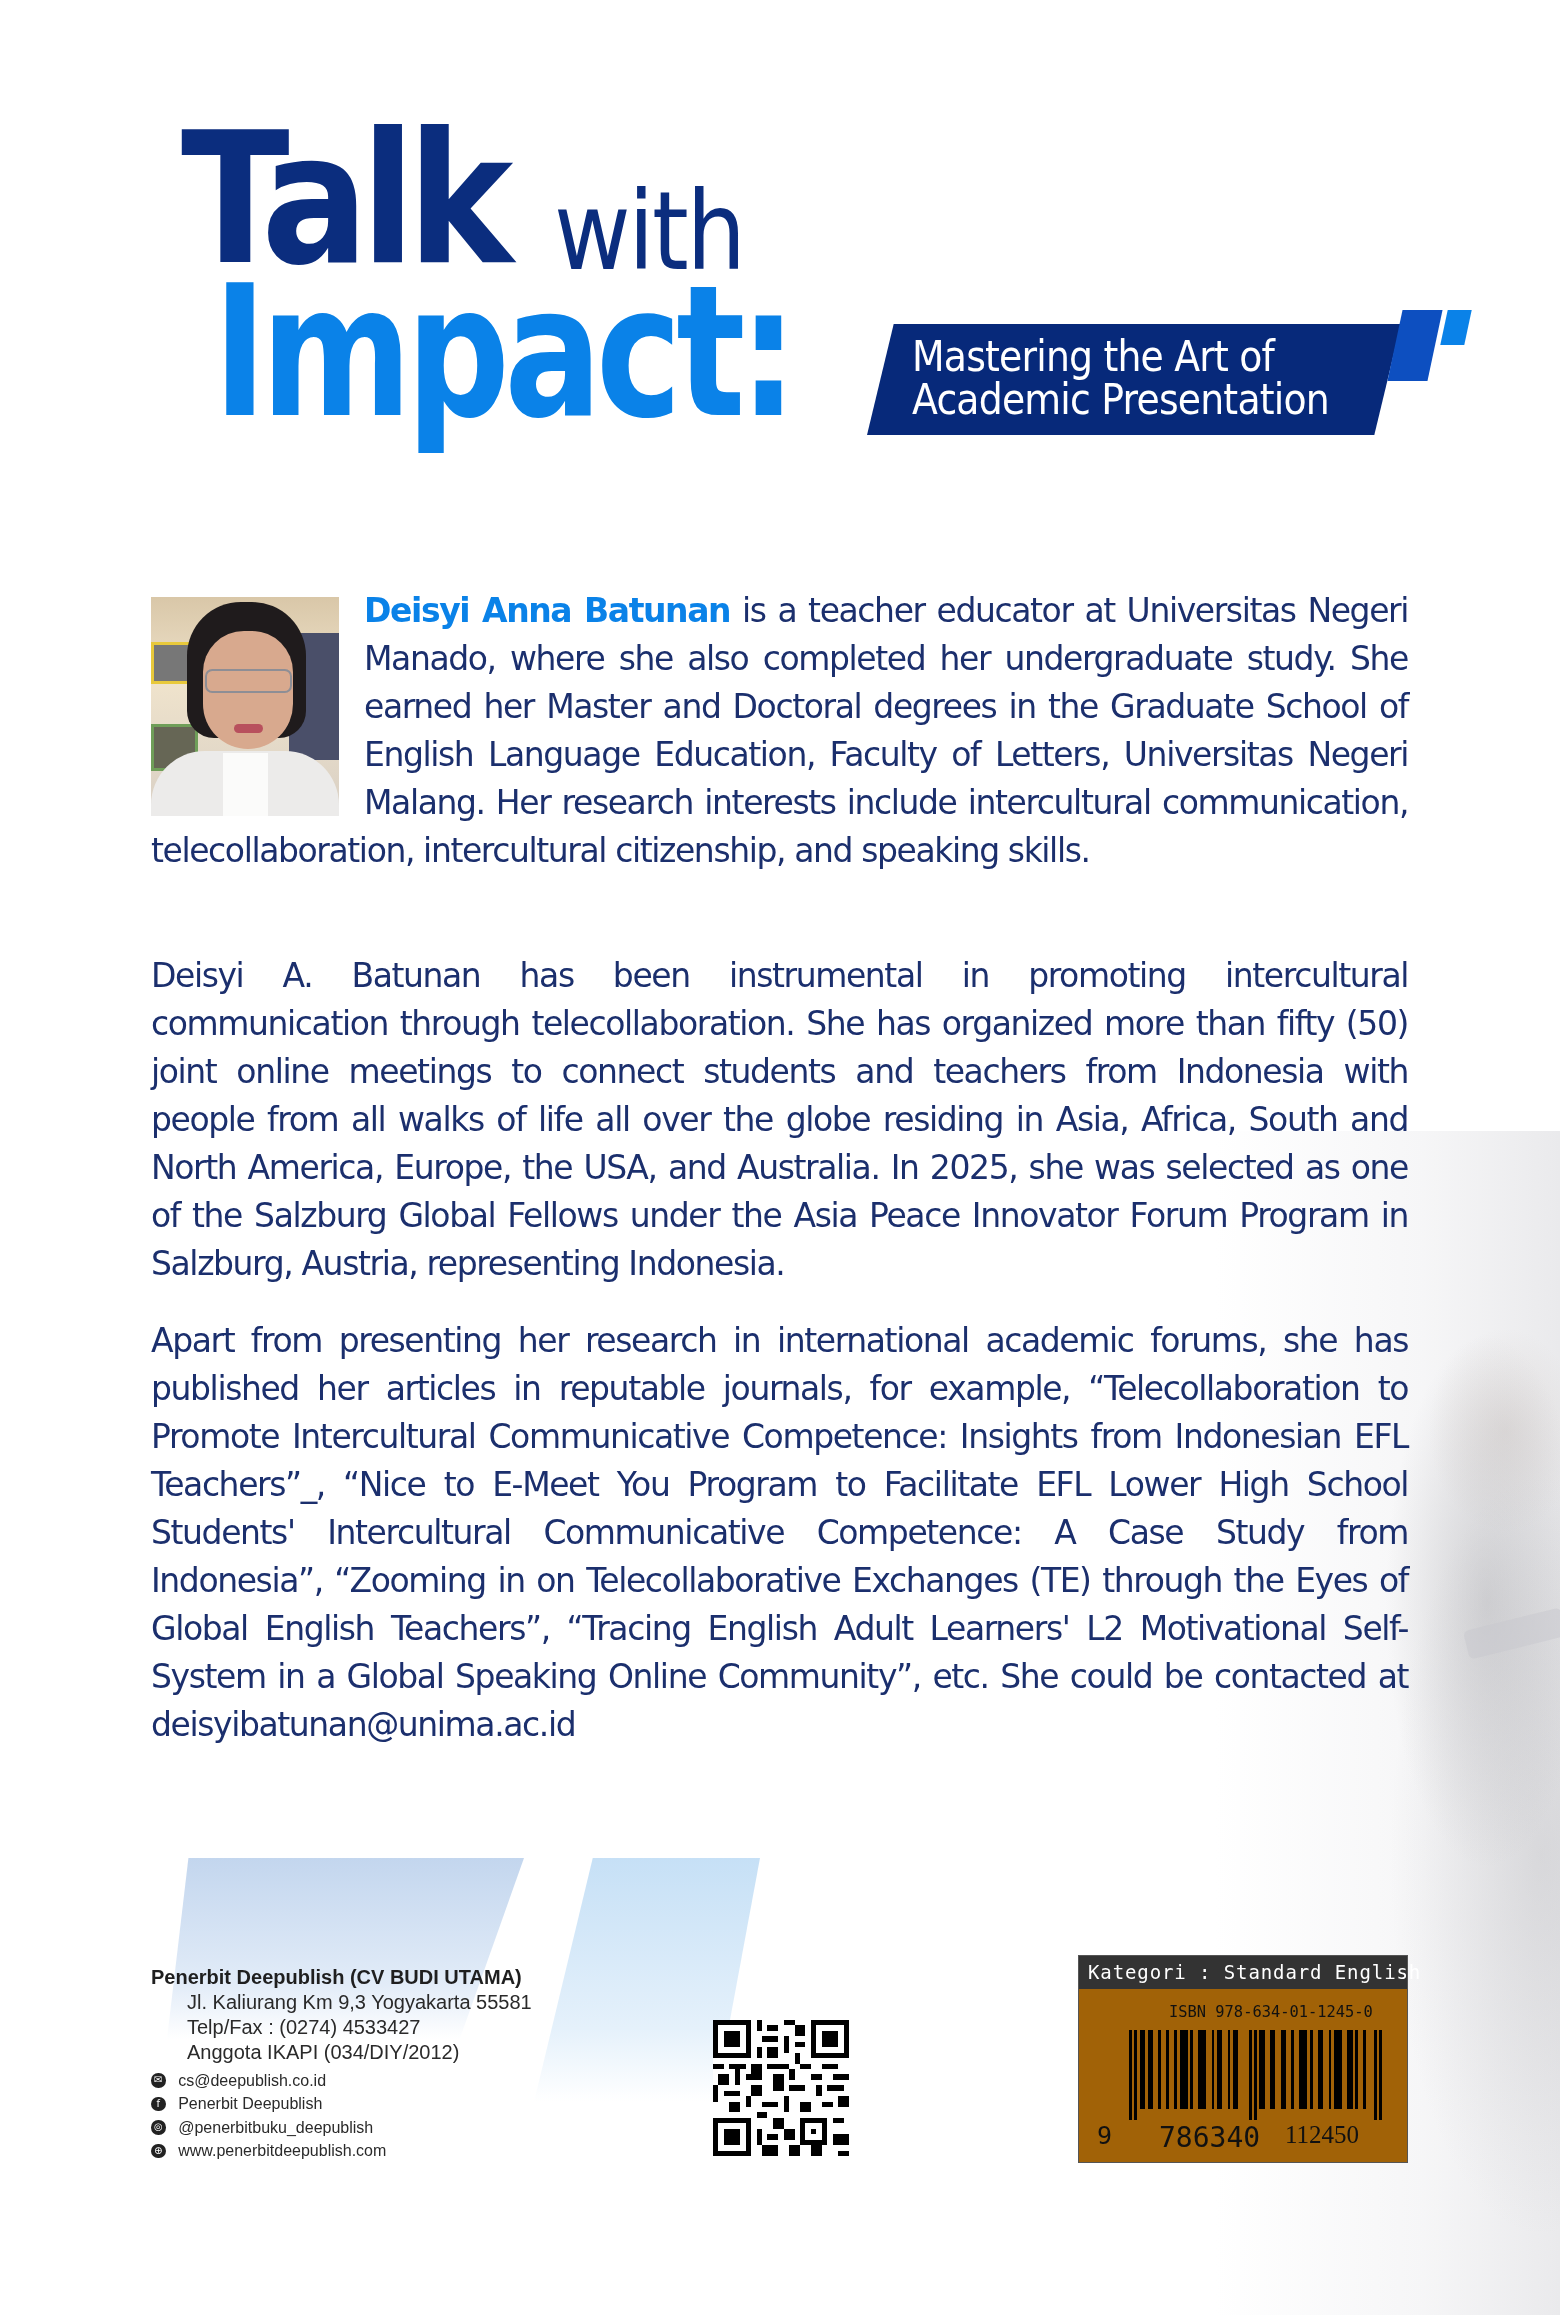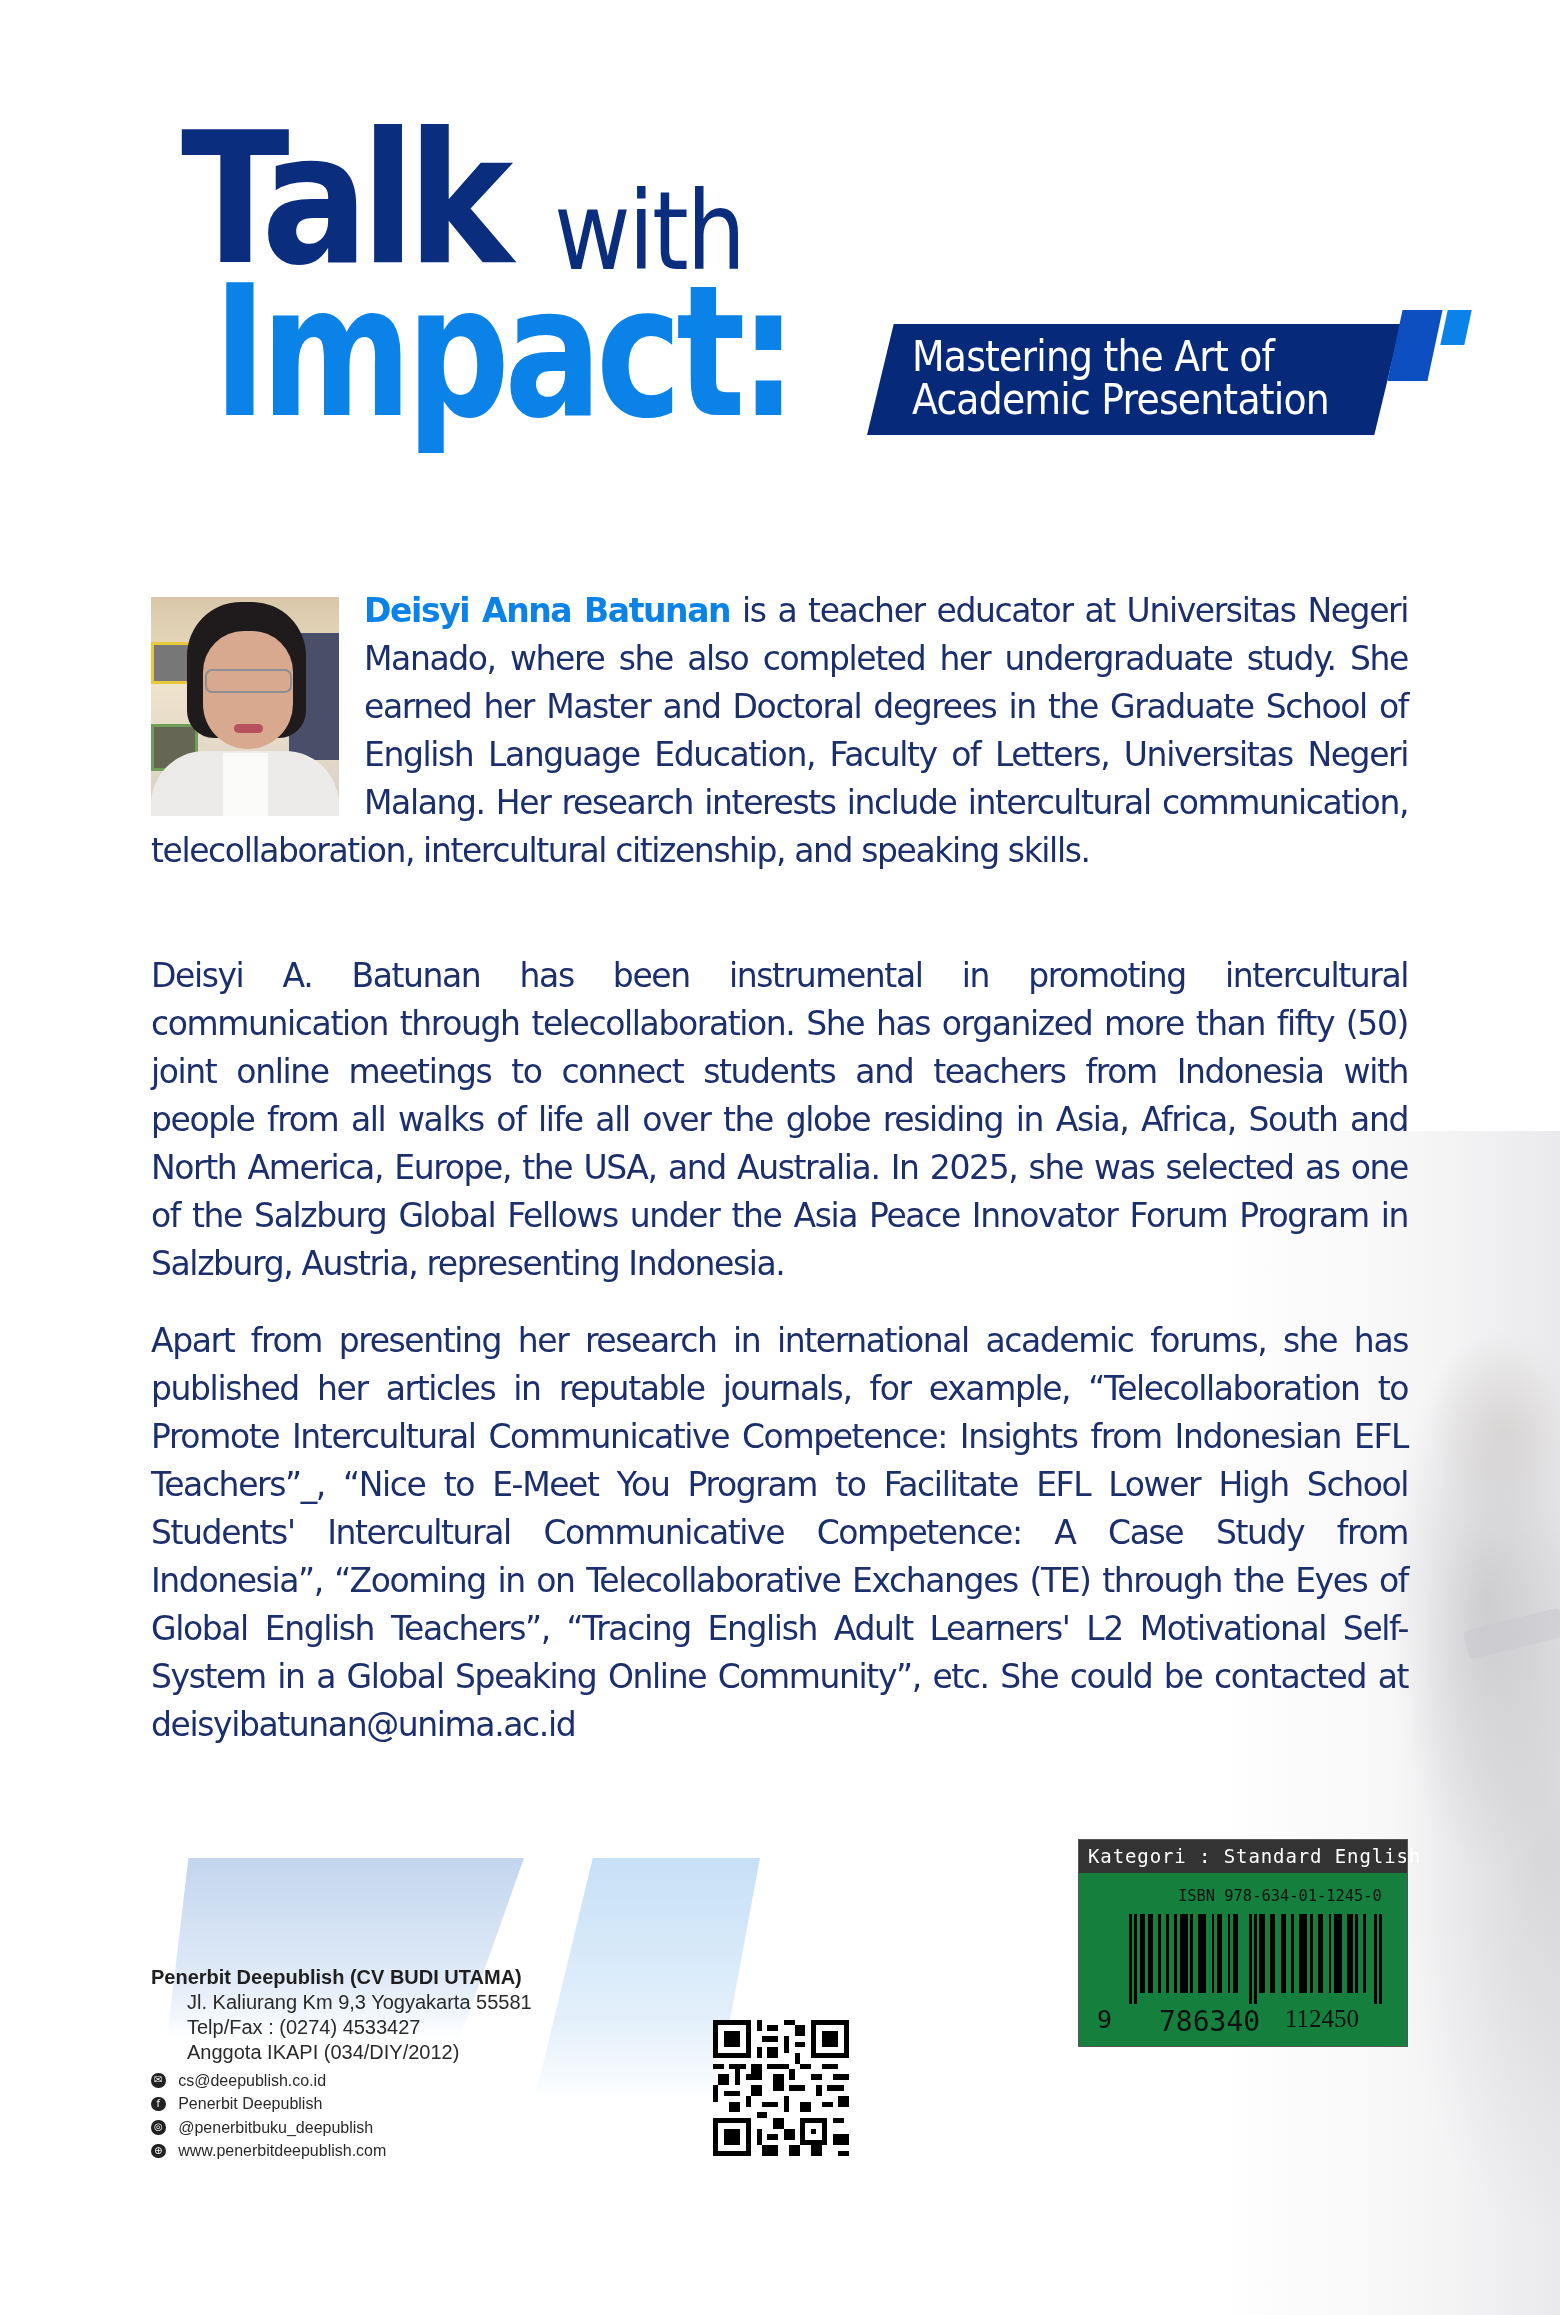--- a/index.html
+++ b/index.html
@@ -108,31 +108,31 @@
   .publisher .line { font-size: 20px; line-height: 25px; color: #2a2a2a; margin-left: 36px; }
   .publisher .contact { display: flex; align-items: center; font-size: 16px; line-height: 23.5px; color: #2a2a2a; }
   .publisher .contact .ic {
     width: 14.5px; height: 14.5px; border-radius: 50%; background: #222; color: #fff;
     font-size: 10px; line-height: 14.5px; text-align: center; margin-right: 12.7px; font-family: "DejaVu Sans", sans-serif;
   }
 
   .qr { position: absolute; left: 713px; top: 2020px; width: 136px; height: 136px; }
 
   .barcode-box {
-    position: absolute; left: 1078px; top: 1839px; width: 330px; height: 208px;
-    border: 1.8px solid #555; background: #15803d; box-sizing: border-box;
+    position: absolute; left: 1078px; top: 1955px; width: 330px; height: 208px;
+    border: 1.8px solid #555; background: #a16207; box-sizing: border-box;
   }
   .barcode-header {
     background: #333333; color: #ffffff; height: 33px;
     font-family: "DejaVu Sans Mono", monospace; font-size: 19px; line-height: 33px;
     padding-left: 9px; letter-spacing: 0.9px; white-space: nowrap;
   }
   .isbn-label {
     position: absolute; left: 90px; top: 47px;
-    font-family: "DejaVu Sans Mono", monospace; font-size: 15.4px; color: #111; white-space: nowrap; margin-left: 9px;
+    font-family: "DejaVu Sans Mono", monospace; font-size: 15.4px; color: #111; white-space: nowrap;
   }
   .bars { position: absolute; left: 50px; top: 74px; width: 253px; height: 90px; }
   .digit-lead { position: absolute; left: 18px; top: 165px; font-family: "DejaVu Sans Mono", monospace; font-size: 25px; color: #111; }
   .digits-left { position: absolute; left: 80px; top: 165px; font-family: "DejaVu Sans Mono", monospace; font-size: 28px; color: #111; }
   .digits-right { position: absolute; left: 206px; top: 165px; font-family: Liberation Serif, serif; font-size: 25px; color: #111; }
 </style>
 </head>
 <body>
 
 <div class="bg-photo"></div>

